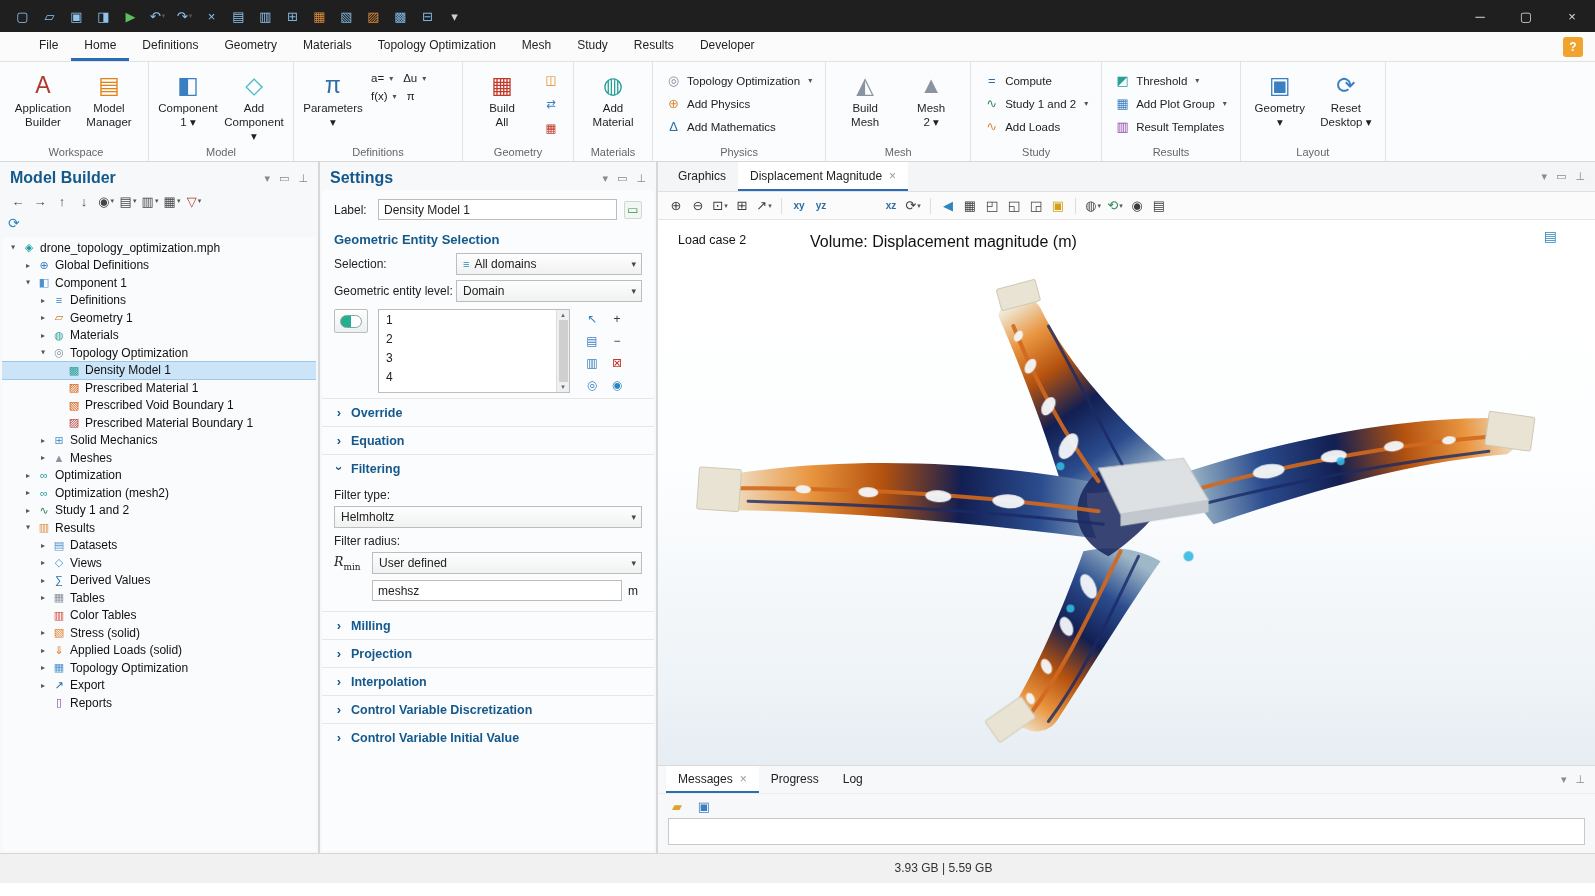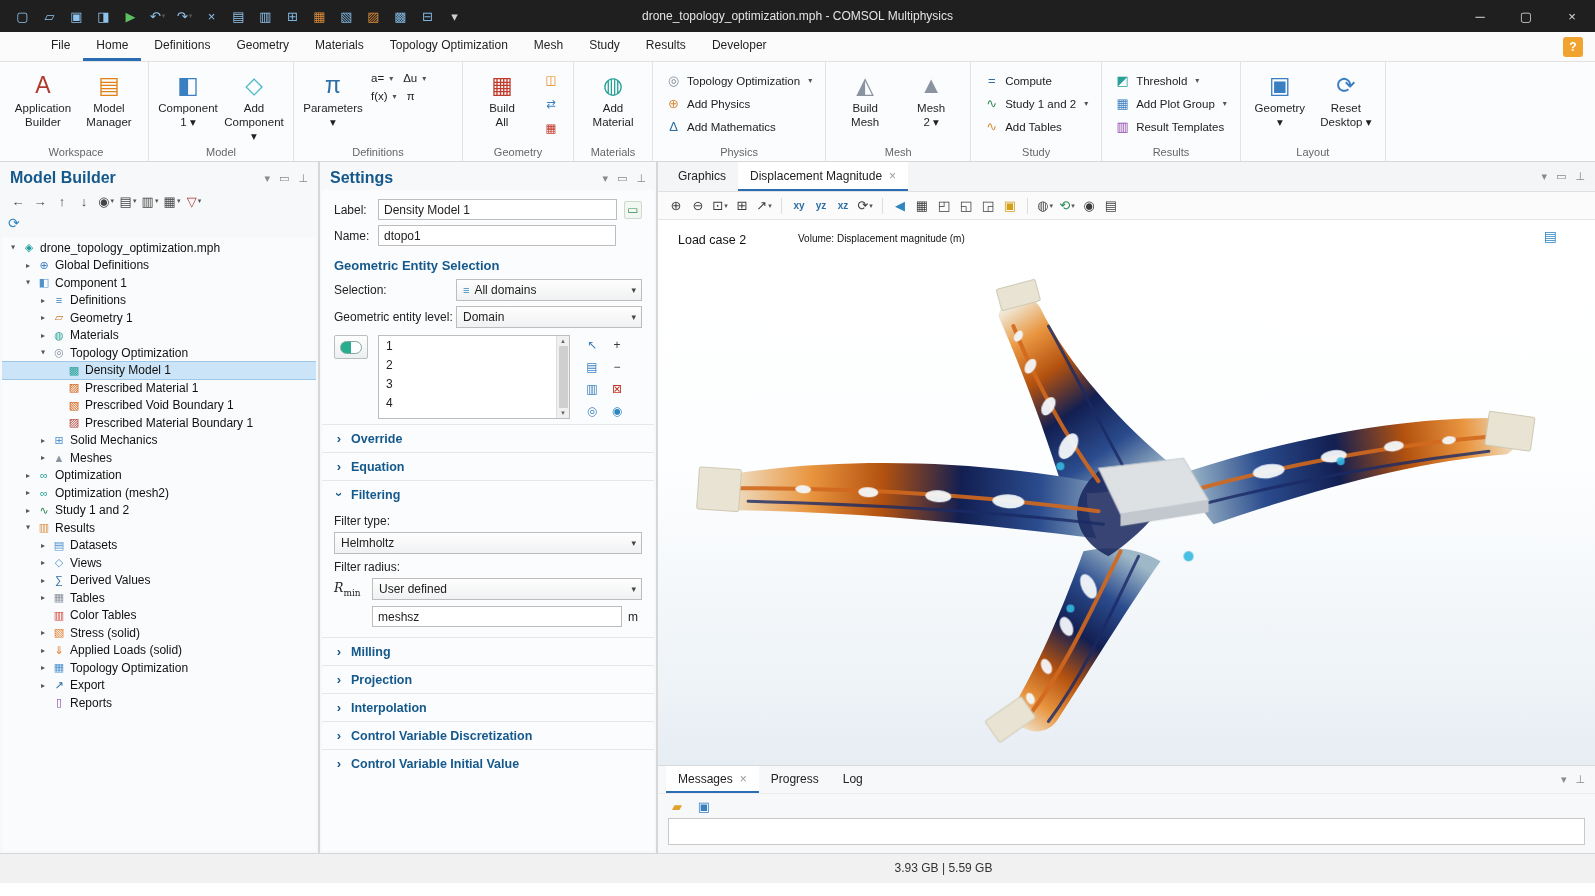--- a/index.html
+++ b/index.html
@@ -10,21 +10,21 @@
 .titlebar{height:32px;background:#1f1f1f;display:flex;align-items:center;position:relative;color:#ddd}
 .qat{display:flex;align-items:center;gap:2px;padding-left:10px;z-index:2}
 .qat-btn{min-width:25px;height:22px;display:inline-flex;align-items:center;justify-content:center;
   font-size:13px;border-radius:3px;cursor:default}
 .win-title{position:absolute;left:0;right:0;text-align:center;font-size:12px;color:#e4e4e4;pointer-events:none}
 .win-controls{margin-left:auto;display:flex;height:32px;z-index:2}
 .win-btn{width:46px;display:flex;align-items:center;justify-content:center;color:#ddd;font-size:13px}
 
 
 .menubar{height:30px;background:#fbfbfc;border-bottom:1px solid #e2e2e2;display:flex;align-items:stretch;
-  padding-left:38px;position:relative}
+  padding-left:26px;position:relative}
 .menu-tab{padding:0 13px;display:flex;align-items:center;color:#1f1f1f;border-bottom:3px solid transparent}
 .menu-tab.active{border-bottom-color:#2a6db4}
 .help-btn{position:absolute;right:12px;top:5px;width:20px;height:20px;background:#f0a32f;color:#fff;
   border-radius:3px;display:flex;align-items:center;justify-content:center;font-weight:bold}
 
 
 .ribbon{height:100px;background:#fbfcfd;border-bottom:1px solid #d8d8d8;display:flex;align-items:stretch;
   padding-left:4px;overflow:hidden}
 .rb-group{display:flex;flex-direction:column;border-right:1px solid #e3e3e3;padding:3px 7px 1px}
 .rb-items{display:flex;flex:1;align-items:stretch;gap:2px}
@@ -120,21 +120,21 @@
 .wtab{display:flex;align-items:center;gap:7px;padding:0 12px;color:#222;border-bottom:2px solid transparent;white-space:nowrap}
 .wtab.active{background:#fff;border-bottom-color:#2a6db4}
 .wtab-close{color:#999;font-size:12px}
 .gtab-icons{margin-left:auto;display:flex;gap:9px;align-items:center;color:#8a8a8a;padding-right:10px;font-size:11px}
 .gtoolbar{height:28px;background:#fbfbfc;border-bottom:1px solid #e4e4e4;display:flex;align-items:center;gap:2px;padding:0 8px}
 .tb-sep{width:1px;height:16px;background:#ddd;margin:0 5px}
 .tb-text{font-size:10px;font-weight:bold}
 .gcanvas{flex:1;position:relative;overflow:hidden;
   background:linear-gradient(180deg,#ffffff 0%,#fdfeff 45%,#eef3f7 85%,#e6edf3 100%)}
 .plot-left-label{position:absolute;left:20px;top:13px;font-size:12.5px;color:#111}
-.plot-title{position:absolute;left:140px;top:13px;font-size:10px;color:#111}
+.plot-title{position:absolute;left:152px;top:13px;font-size:16px;color:#111}
 .plot-info-btn{position:absolute;right:38px;top:8px;color:#2e86c1;font-size:14px}
 .model-svg{position:absolute;left:10px;top:36px;right:26px;bottom:10px}
 
 
 .bpanel{height:88px;border-top:1px solid #d9d9d9;background:#f7f8f9;display:flex;flex-direction:column}
 .btabs{height:28px;display:flex;padding-left:8px;border-bottom:1px solid #ededed}
 .btoolbar{height:24px;display:flex;align-items:center;gap:7px;padding:0 9px}
 .bmsg{flex:1;margin:0 10px 8px;background:#fff;border:1px solid #c9c9c9}
 
 
@@ -158,21 +158,20 @@
       <span class="qat-btn" style="color: rgb(143, 195, 238);">▤</span>
       <span class="qat-btn" style="color: rgb(143, 195, 238);">▥</span>
       <span class="qat-btn" style="color: rgb(127, 182, 224);">⊞</span>
       <span class="qat-btn" style="color: rgb(217, 139, 58);">▦</span>
       <span class="qat-btn" style="color: rgb(127, 182, 224);">▧</span>
       <span class="qat-btn" style="color: rgb(217, 139, 58);">▨</span>
       <span class="qat-btn" style="color: rgb(127, 182, 224);">▩</span>
       <span class="qat-btn" style="color: rgb(127, 182, 224);">⊟</span>
       <span class="qat-btn" style="color: rgb(207, 207, 207);">▾</span>
     </div>
-  <div class="win-title">drone_topology_optimization.mph - COMSOL Multiphysics</div>
   <div class="win-controls">
       <div class="win-btn minimize">─</div>
       <div class="win-btn maximize">▢</div>
       <div class="win-btn close">×</div>
     </div>
 </div>
 
 <div class="menubar">
   <div class="gtab-strip" style="display:flex">
       <div class="menu-tab">File</div>
@@ -338,21 +337,21 @@
             <span class="ic" style="color: rgb(46, 109, 164);">=</span>
             <span class="rb-med-label">Compute</span>
           </div>
           <div class="rb-med">
             <span class="ic" style="color: rgb(46, 139, 87);">∿</span>
             <span class="rb-med-label">Study 1 and 2</span>
             <span class="dd">▾</span>
           </div>
           <div class="rb-med">
             <span class="ic" style="color: rgb(217, 139, 58);">∿</span>
-            <span class="rb-med-label">Add Tables</span>
+            <span class="rb-med-label">Add Loads</span>
           </div>
         </div>
       </div>
       <div class="rb-group-label">Study</div>
     </div>
     <div class="rb-group">
       <div class="rb-items">
         <div class="rb-medcol">
           <div class="rb-med">
             <span class="ic" style="color: rgb(42, 161, 152);">◩</span>
@@ -564,24 +563,20 @@
           <span class="ph-btn">▾</span>
           <span class="ph-btn">▭</span>
           <span class="ph-btn">⊥</span>
         </span>
     </div>
     <div class="settings-body">
       <div class="form-row">
         <span class="lbl44">Label:</span>
         <input class="txt flexfill" value="Density Model 1" style="">
         <span class="label-action">▭</span>
-      </div>
-      <div class="form-row">
-        <span class="lbl44">Name:</span>
-        <input class="txt name-input" value="dtopo1" style="">
       </div>
 
       <div class="sec-title">Geometric Entity Selection</div>
 
       <div class="form-row gsel-row">
         <span class="form-label">Selection:</span>
         <div class="select flexfill">
           <span class="sel-ic"></span>
           <span class="sel-text">All domains</span>
         </div>
@@ -695,21 +690,21 @@
     </div>
     <div class="gtoolbar">
         <span class="tb-btn" style="color: rgb(60, 60, 60);">⊕</span>
         <span class="tb-btn" style="color: rgb(60, 60, 60);">⊖</span>
         <span class="tb-btn" style="color: rgb(60, 60, 60);">⊡<span class="dd-mini">▾</span></span>
         <span class="tb-btn" style="color: rgb(60, 60, 60);">⊞</span>
         <span class="tb-btn" style="color: rgb(60, 60, 60);">↗<span class="dd-mini">▾</span></span>
         <span class="tb-sep"></span>
         <span class="tb-btn tb-text" style="color: rgb(46, 109, 164);">xy</span>
         <span class="tb-btn tb-text" style="color: rgb(46, 109, 164);">yz</span>
-        <span class="tb-btn tb-text" style="color: rgb(46, 109, 164);">xz</span>
+        <span class="tb-btn tb-text" style="color: rgb(46, 109, 164); margin-left: 48px;">xz</span>
         <span class="tb-btn" style="color: rgb(60, 60, 60);">⟳<span class="dd-mini">▾</span></span>
         <span class="tb-sep"></span>
         <span class="tb-btn" style="color: rgb(46, 134, 193);">◀</span>
         <span class="tb-btn" style="color: rgb(60, 60, 60);">▦</span>
         <span class="tb-btn" style="color: rgb(60, 60, 60);">◰</span>
         <span class="tb-btn" style="color: rgb(60, 60, 60);">◱</span>
         <span class="tb-btn" style="color: rgb(60, 60, 60);">◲</span>
         <span class="tb-btn" style="color: rgb(212, 160, 23);">▣</span>
         <span class="tb-sep"></span>
         <span class="tb-btn" style="color: rgb(60, 60, 60);">◍<span class="dd-mini">▾</span></span>

